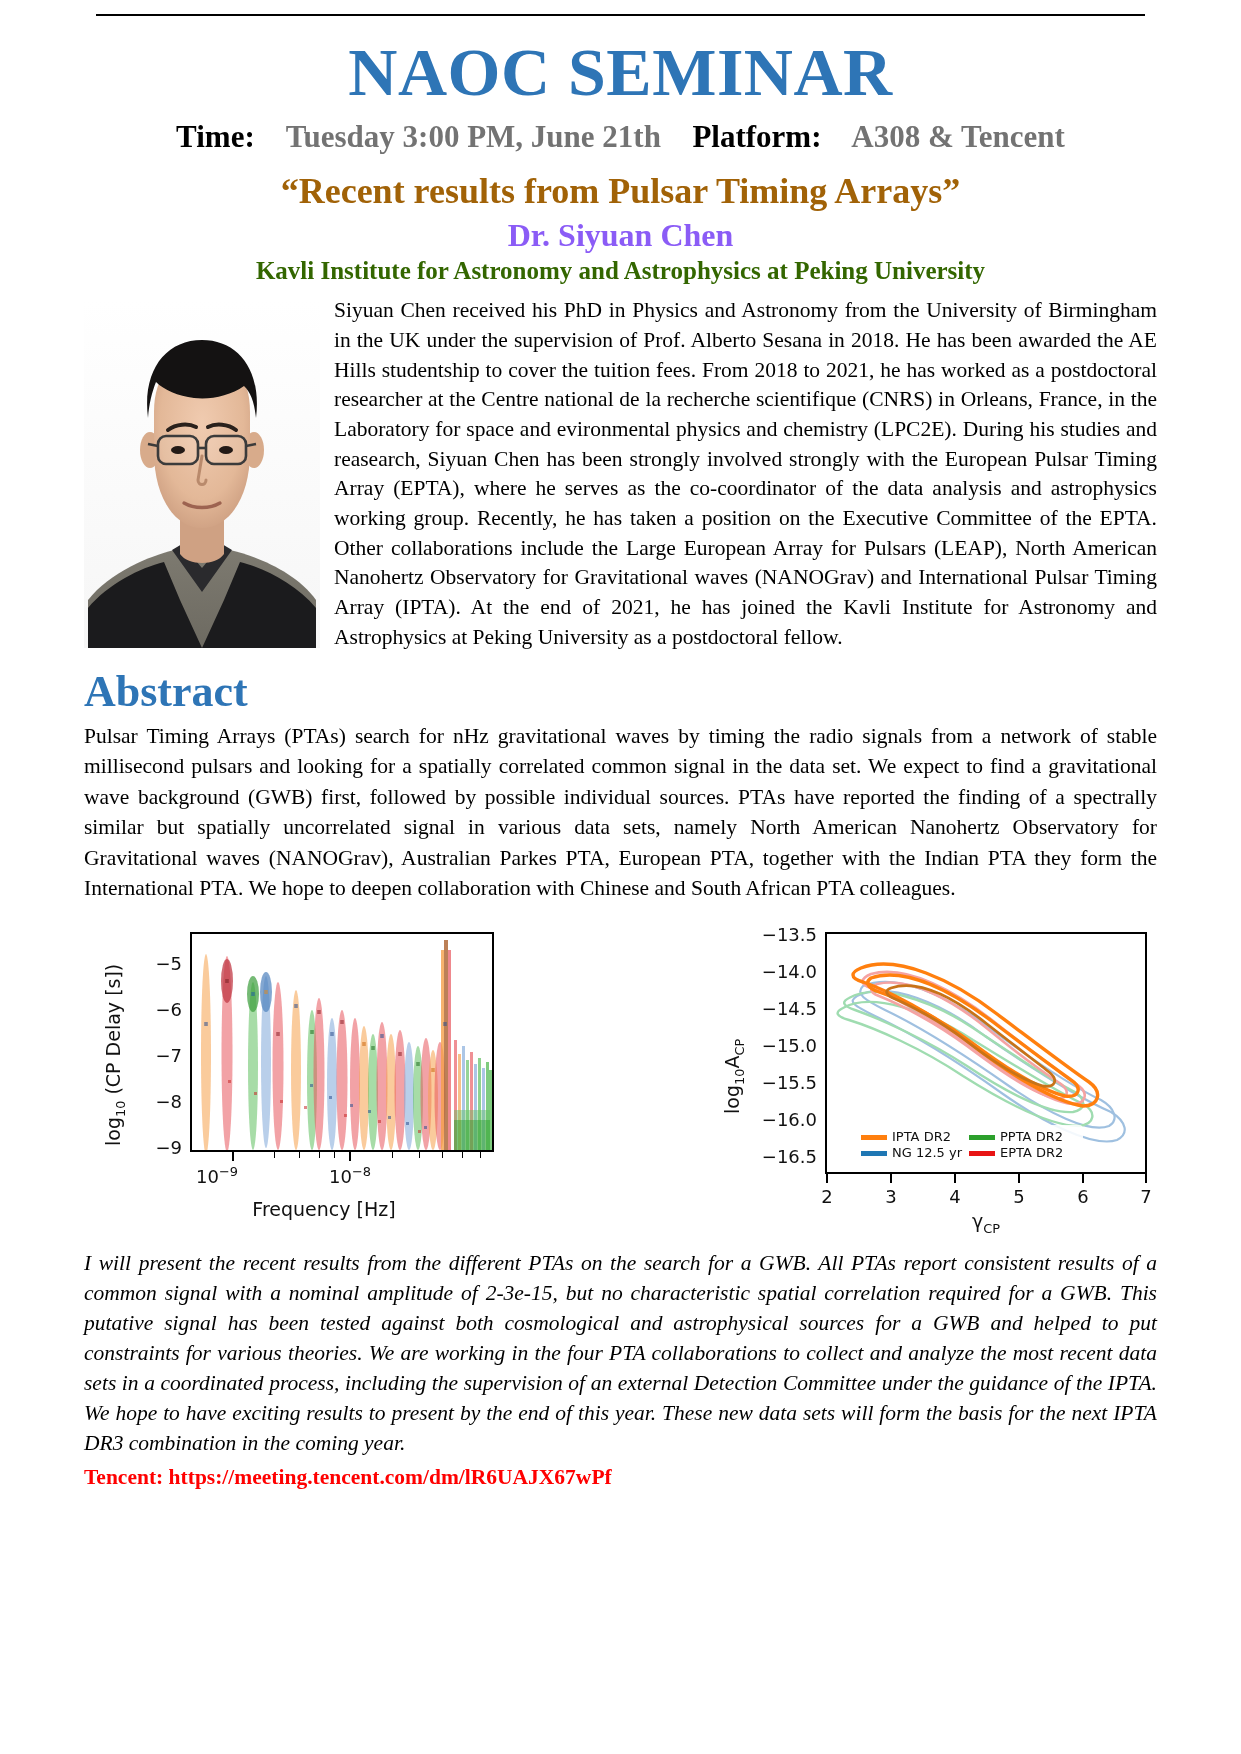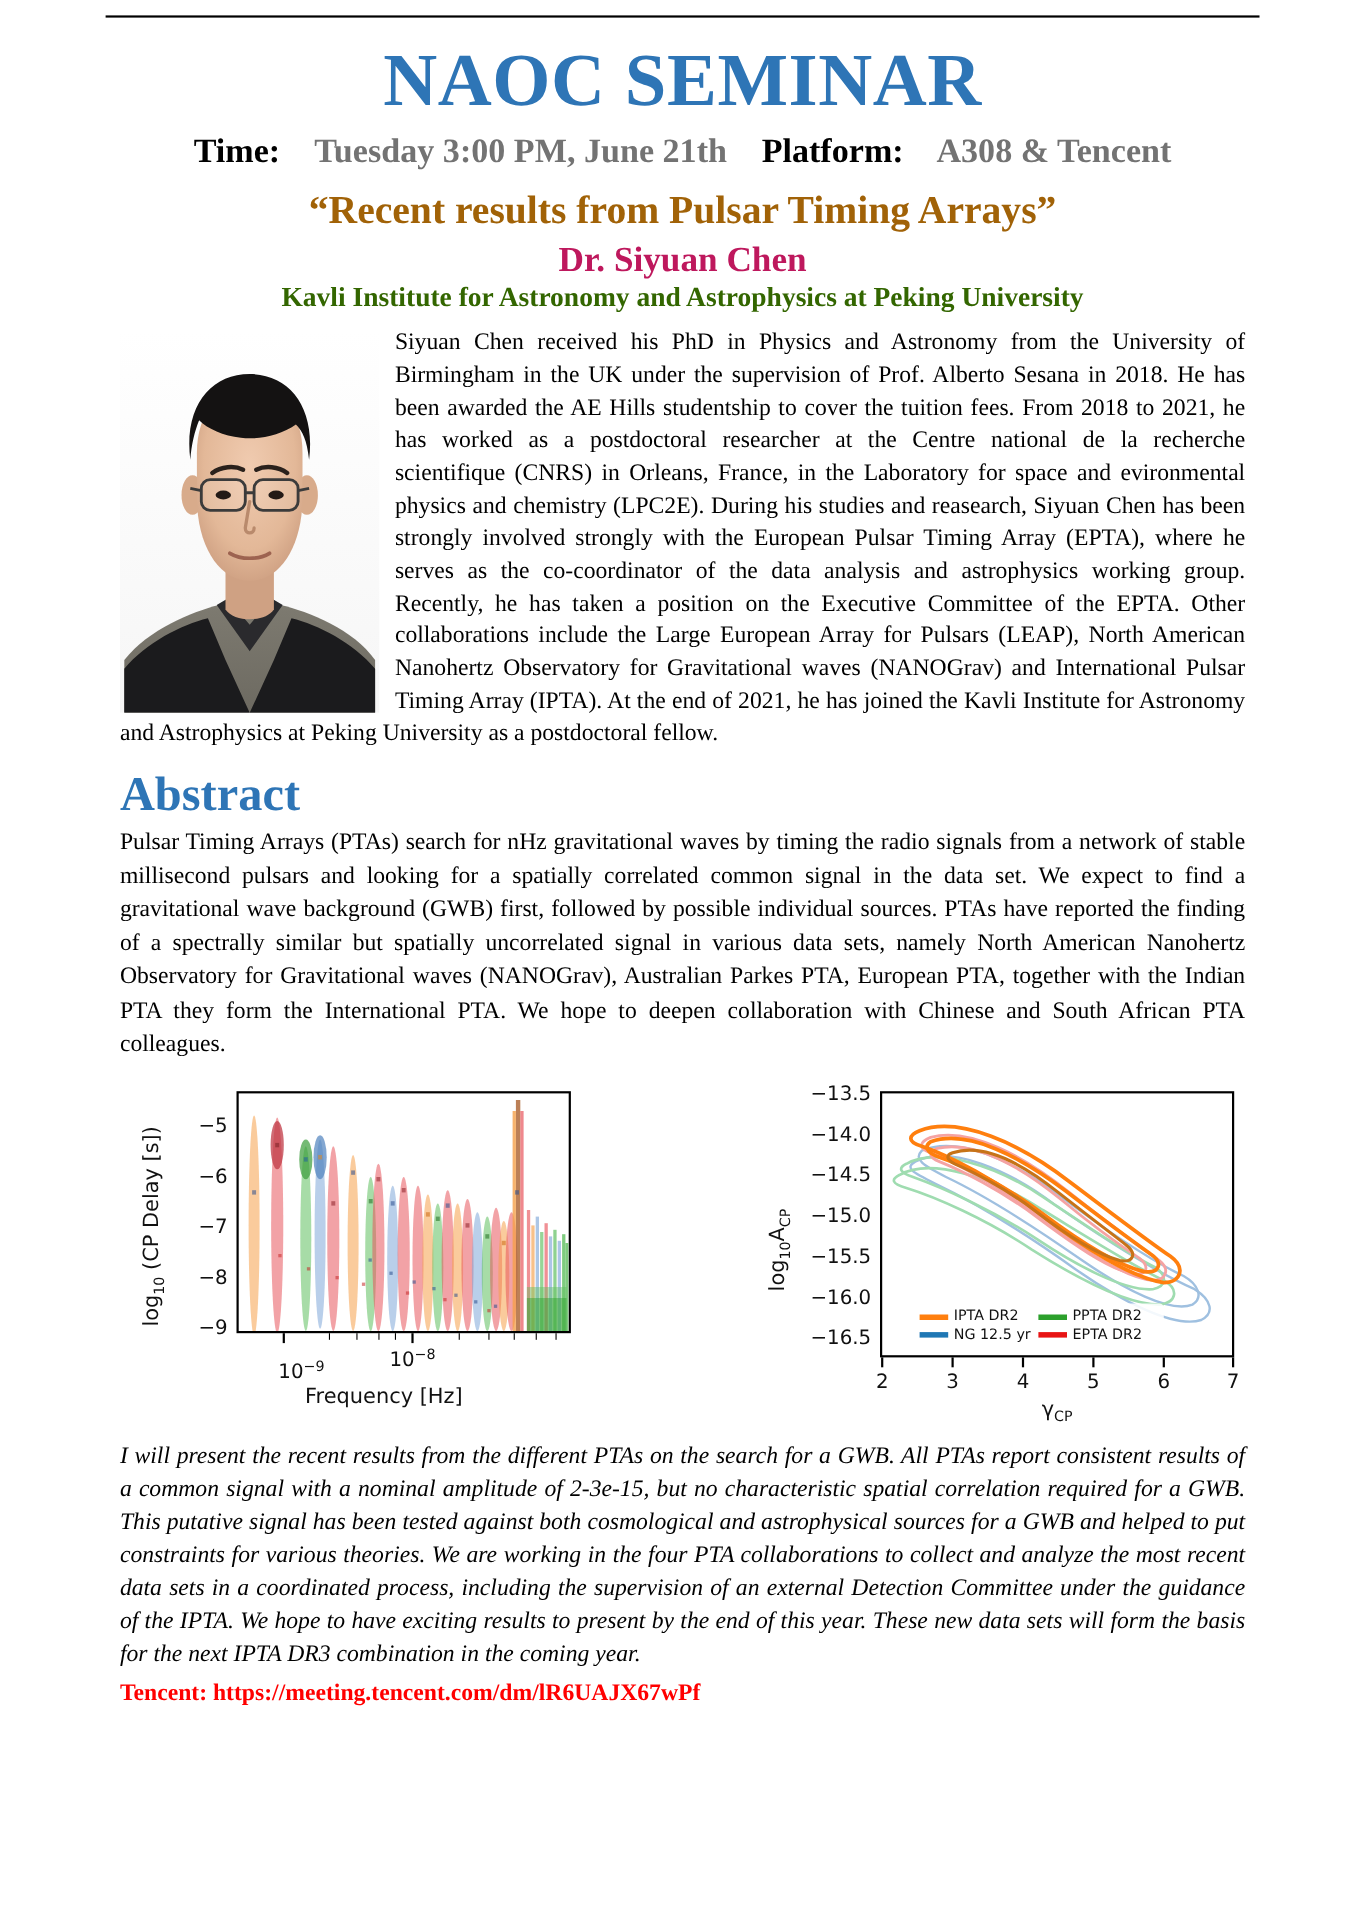--- a/index.html
+++ b/index.html
@@ -13,21 +13,21 @@
     font-family: "Liberation Serif", serif;
     color: #000000;
     position: relative;
     overflow: hidden;
   }
   .page {
     position: relative;
     width: 1241px;
     height: 1622px;
     box-sizing: border-box;
-    padding: 0 109px;
+    padding: 0 84px;
   }
   .top-rule {
     position: absolute;
     left: 96px;
     right: 96px;
     top: 14px;
     height: 0;
     border-top: 2px solid #000;
   }
   .title-main {
@@ -60,21 +60,21 @@
     font-size: 36px;
     color: #a16207;
     margin-top: 18px;
     line-height: 1.1;
     white-space: nowrap;
   }
   .speaker {
     text-align: center;
     font-weight: bold;
     font-size: 32px;
-    color: #be185d;
+    color: #8b5cf6;
     margin-top: 6px;
     line-height: 1.1;
   }
   .affil {
     text-align: center;
     font-weight: bold;
     font-size: 25px;
     color: #336600;
     margin-top: 4px;
     line-height: 1.1;
@@ -391,21 +391,21 @@
       <div class="tickmark" style="left:190px; top:238px; width:1px; height:6px;"></div>
       <div class="tickmark" style="left:215px; top:238px; width:1px; height:6px;"></div>
       <div class="tickmark" style="left:235px; top:238px; width:1px; height:6px;"></div>
       <div class="tickmark" style="left:250px; top:238px; width:1px; height:6px;"></div>
       <div class="tickmark" style="left:308px; top:238px; width:1px; height:6px;"></div>
       <div class="tickmark" style="left:335px; top:238px; width:1px; height:6px;"></div>
       <div class="tickmark" style="left:358px; top:238px; width:1px; height:6px;"></div>
       <div class="tickmark" style="left:378px; top:238px; width:1px; height:6px;"></div>
       <div class="tickmark" style="left:396px; top:238px; width:1px; height:6px;"></div>
 
-      <div class="xtick" style="left:112px; top:261px; width:74px; text-align:right;">10<sup style="font-size:0.72em">−9</sup></div>
+      <div class="xtick" style="left:112px; top:250px; width:74px; text-align:left;">10<sup style="font-size:0.72em">−9</sup></div>
       <div class="xtick" style="left:229px; top:250px; width:74px; text-align:center;">10<sup style="font-size:0.72em">−8</sup></div>
 
       <div class="xlab" style="left:60px; top:284px; width:360px;">Frequency [Hz]</div>
     </div>
 
     <div class="fig fig-right">
       <div class="ylab" style="left:14px; top:200px;">
         log<sub>10</sub>A<sub>CP</sub>
       </div>
 

